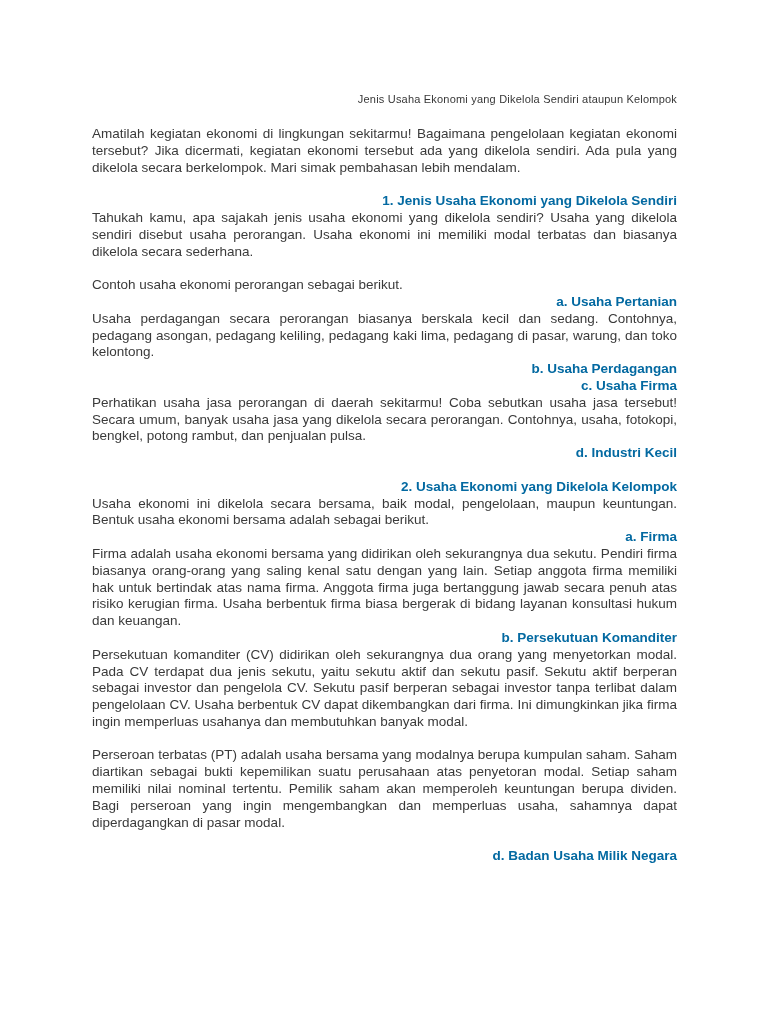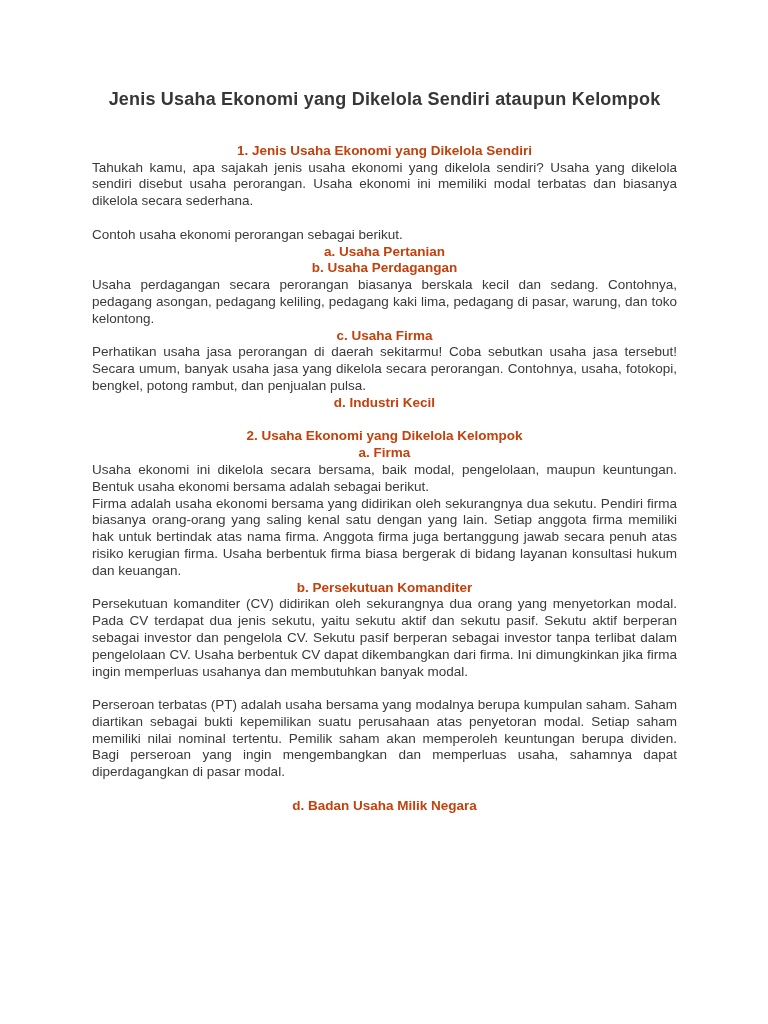--- a/index.html
+++ b/index.html
@@ -12,70 +12,71 @@
     width: 768px;
     height: 1024px;
     background: #ffffff;
     overflow: hidden;
     font-family: "Liberation Sans", "DejaVu Sans", sans-serif;
     color: #3a3a3a;
     box-sizing: border-box;
     padding: 89px 91px 40px 92px;
   }
   .doc-title {
-    font-size: 18px;
-    font-weight: bold;
-    text-align: center;
+    font-size: 11px;
+    font-weight: normal;
+    text-align: right;
     line-height: 20px;
     margin: 0 0 17px 0;
     letter-spacing: 0.2px;
     color: #373737;
   }
   .doc-body {
     width: 585px;
   }
   .block {
     font-size: 13.5px;
     line-height: 16.8px;
     margin: 0;
   }
   .block.p {
     text-align: justify;
     text-justify: inter-word;
   }
   .block.h {
     font-weight: bold;
-    text-align: center;
-    color: #c2410c;
+    text-align: right;
+    color: #0369a1;
   }
   .block.blank {
     height: 16.8px;
   }
 </style>
 </head>
 <body>
 
 <div class="page">
   <h1 class="doc-title">Jenis Usaha Ekonomi yang Dikelola Sendiri ataupun Kelompok</h1>
   <div class="doc-body" id="doc-body">
+      <div class="block p">Amatilah kegiatan ekonomi di lingkungan sekitarmu! Bagaimana pengelolaan kegiatan ekonomi tersebut? Jika dicermati, kegiatan ekonomi tersebut ada yang dikelola sendiri. Ada pula yang dikelola secara berkelompok. Mari simak pembahasan lebih mendalam.</div>
       <div class="block blank"></div>
       <div class="block h">1. Jenis Usaha Ekonomi yang Dikelola Sendiri</div>
       <div class="block p">Tahukah kamu, apa sajakah jenis usaha ekonomi yang dikelola sendiri? Usaha yang dikelola sendiri disebut usaha perorangan. Usaha ekonomi ini memiliki modal terbatas dan biasanya dikelola secara sederhana.</div>
       <div class="block blank"></div>
       <div class="block p">Contoh usaha ekonomi perorangan sebagai berikut.</div>
       <div class="block h">a. Usaha Pertanian</div>
+      <div class="block p">Usaha perdagangan secara perorangan biasanya berskala kecil dan sedang. Contohnya, pedagang asongan, pedagang keliling, pedagang kaki lima, pedagang di pasar, warung, dan toko kelontong.</div>
       <div class="block h">b. Usaha Perdagangan</div>
-      <div class="block p">Usaha perdagangan secara perorangan biasanya berskala kecil dan sedang. Contohnya, pedagang asongan, pedagang keliling, pedagang kaki lima, pedagang di pasar, warung, dan toko kelontong.</div>
       <div class="block h">c. Usaha Firma</div>
       <div class="block p">Perhatikan usaha jasa perorangan di daerah sekitarmu! Coba sebutkan usaha jasa tersebut! Secara umum, banyak usaha jasa yang dikelola secara perorangan. Contohnya, usaha, fotokopi, bengkel, potong rambut, dan penjualan pulsa.</div>
       <div class="block h">d. Industri Kecil</div>
       <div class="block blank"></div>
       <div class="block h">2. Usaha Ekonomi yang Dikelola Kelompok</div>
+      <div class="block p">Usaha ekonomi ini dikelola secara bersama, baik modal, pengelolaan, maupun keuntungan. Bentuk usaha ekonomi bersama adalah sebagai berikut.</div>
       <div class="block h">a. Firma</div>
-      <div class="block p">Usaha ekonomi ini dikelola secara bersama, baik modal, pengelolaan, maupun keuntungan. Bentuk usaha ekonomi bersama adalah sebagai berikut.</div>
       <div class="block p">Firma adalah usaha ekonomi bersama yang didirikan oleh sekurangnya dua sekutu. Pendiri firma biasanya orang-orang yang saling kenal satu dengan yang lain. Setiap anggota firma memiliki hak untuk bertindak atas nama firma. Anggota firma juga bertanggung jawab secara penuh atas risiko kerugian firma. Usaha berbentuk firma biasa bergerak di bidang layanan konsultasi hukum dan keuangan.</div>
       <div class="block h">b. Persekutuan Komanditer</div>
       <div class="block p">Persekutuan komanditer (CV) didirikan oleh sekurangnya dua orang yang menyetorkan modal. Pada CV terdapat dua jenis sekutu, yaitu sekutu aktif dan sekutu pasif. Sekutu aktif berperan sebagai investor dan pengelola CV. Sekutu pasif berperan sebagai investor tanpa terlibat dalam pengelolaan CV. Usaha berbentuk CV dapat dikembangkan dari firma. Ini dimungkinkan jika firma ingin memperluas usahanya dan membutuhkan banyak modal.</div>
       <div class="block blank"></div>
       <div class="block p">Perseroan terbatas (PT) adalah usaha bersama yang modalnya berupa kumpulan saham. Saham diartikan sebagai bukti kepemilikan suatu perusahaan atas penyetoran modal. Setiap saham memiliki nilai nominal tertentu. Pemilik saham akan memperoleh keuntungan berupa dividen. Bagi perseroan yang ingin mengembangkan dan memperluas usaha, sahamnya dapat diperdagangkan di pasar modal.</div>
       <div class="block blank"></div>
       <div class="block h">d. Badan Usaha Milik Negara</div>
     </div>
 </div>
 

